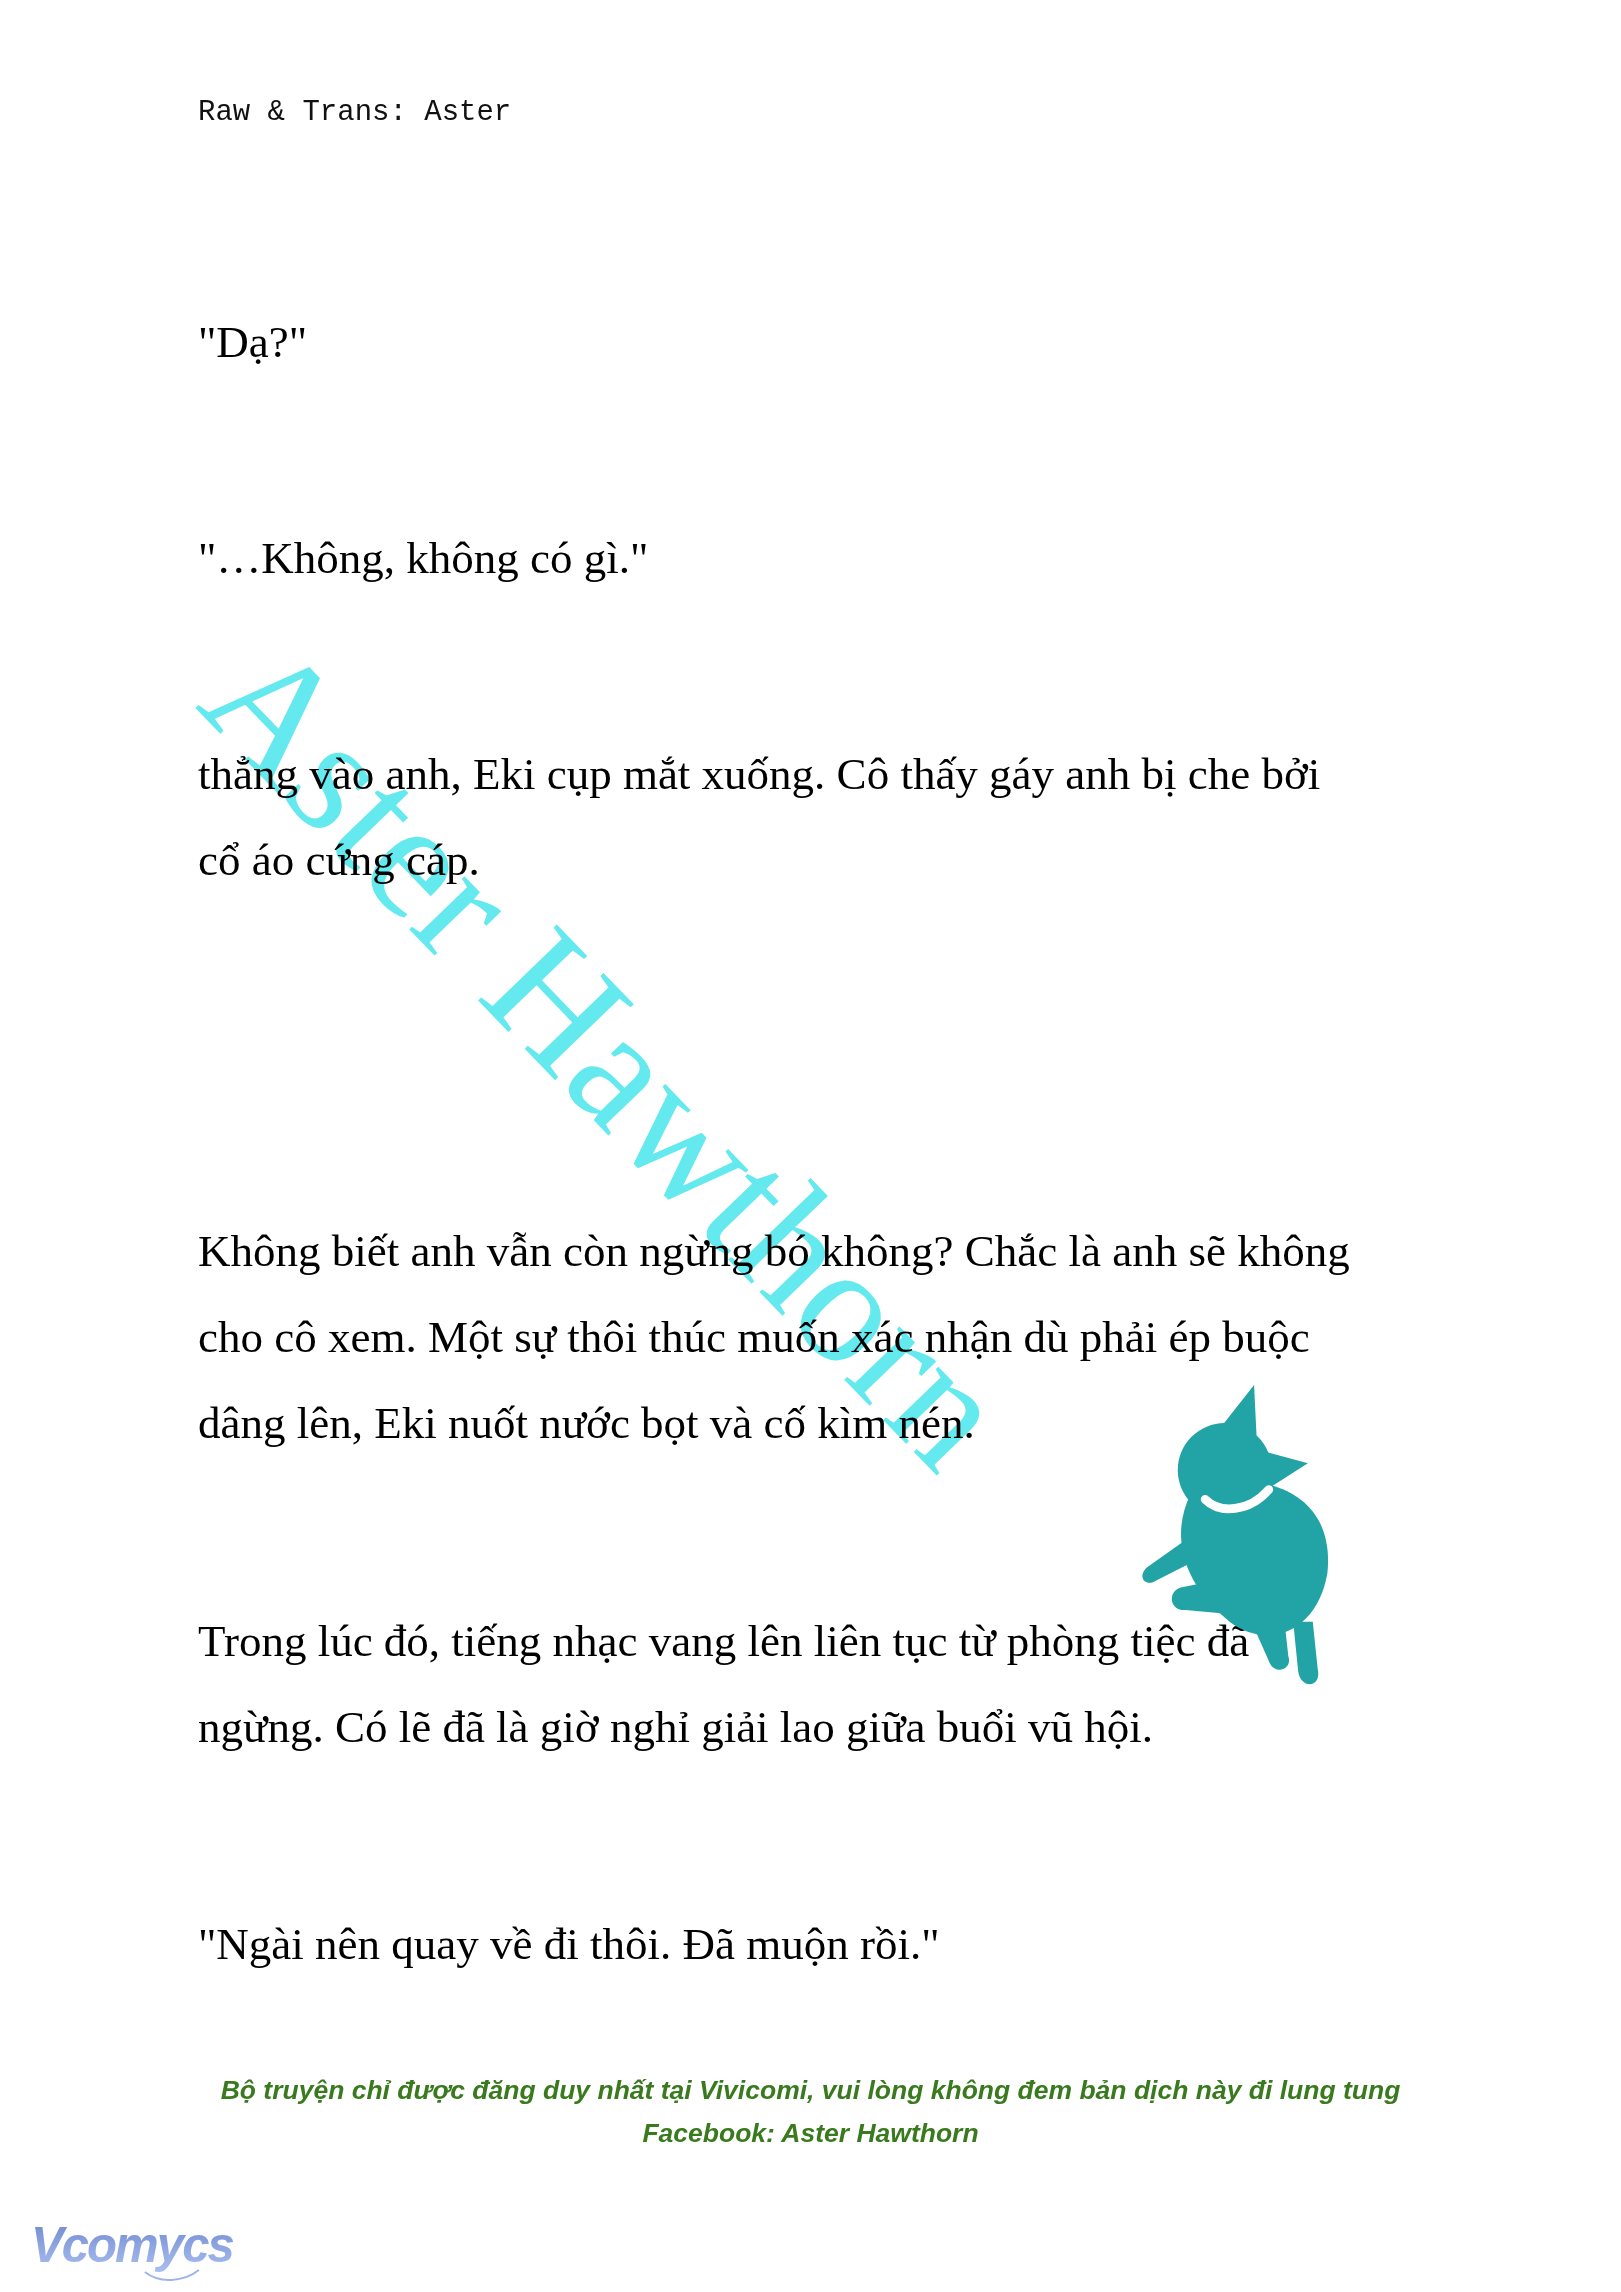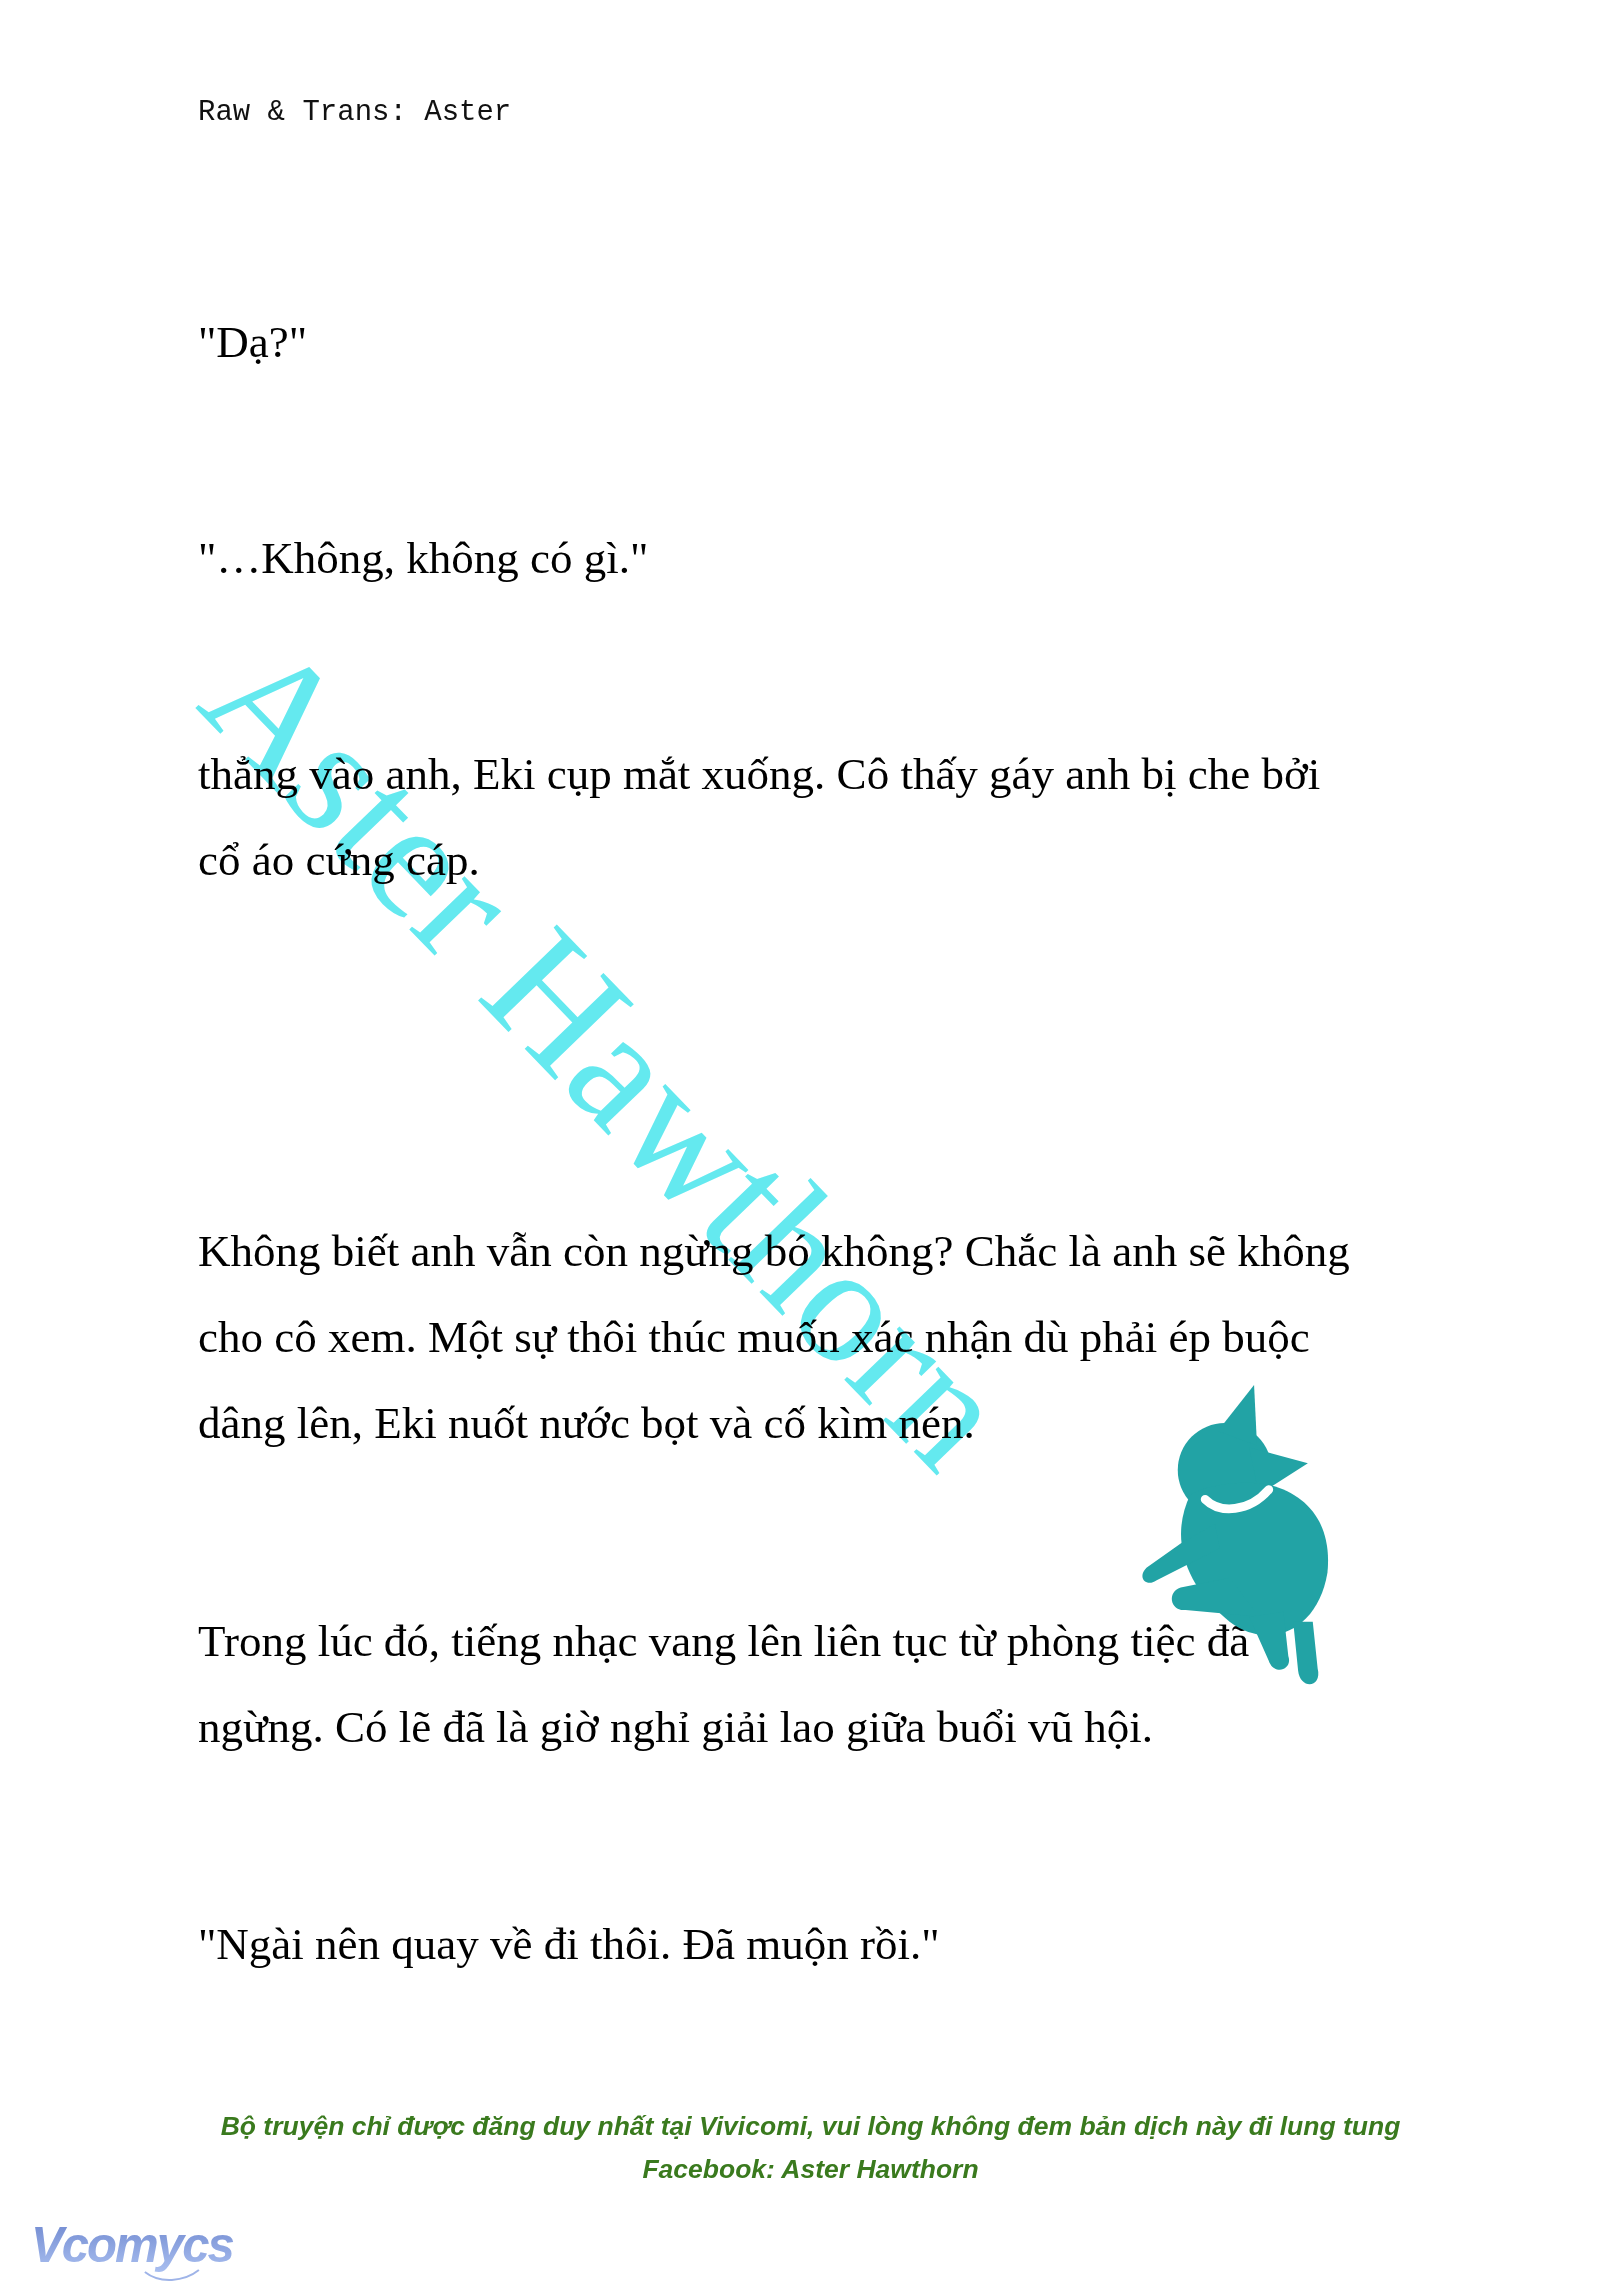--- a/index.html
+++ b/index.html
@@ -23,21 +23,21 @@
       color: #5ce8ef; opacity: 0.95; white-space: nowrap; line-height: 1;
       margin-top: -83px;
       top: 667px;
     }
     .cat {
       position: absolute; left: 1122px; top: 1377px; width: 225px; height: 323px;
     }
     .footer {
       position: absolute; left: 0; width: 1621px; text-align: center;
       font-family: "Liberation Sans", sans-serif; font-weight: bold; font-style: italic;
-      font-size: 26.5px; color: #3a7a1e; line-height: 43px; margin-top: 36px;
+      font-size: 26.5px; color: #3a7a1e; line-height: 43px;
     }
     .logo {
       position: absolute; left: 27.4px; top: 2213px; width: 221px; height: 69px;
     }
   </style>
 </head>
 <body>
 
 <div class="header">Raw &amp; Trans: Aster</div>
 

